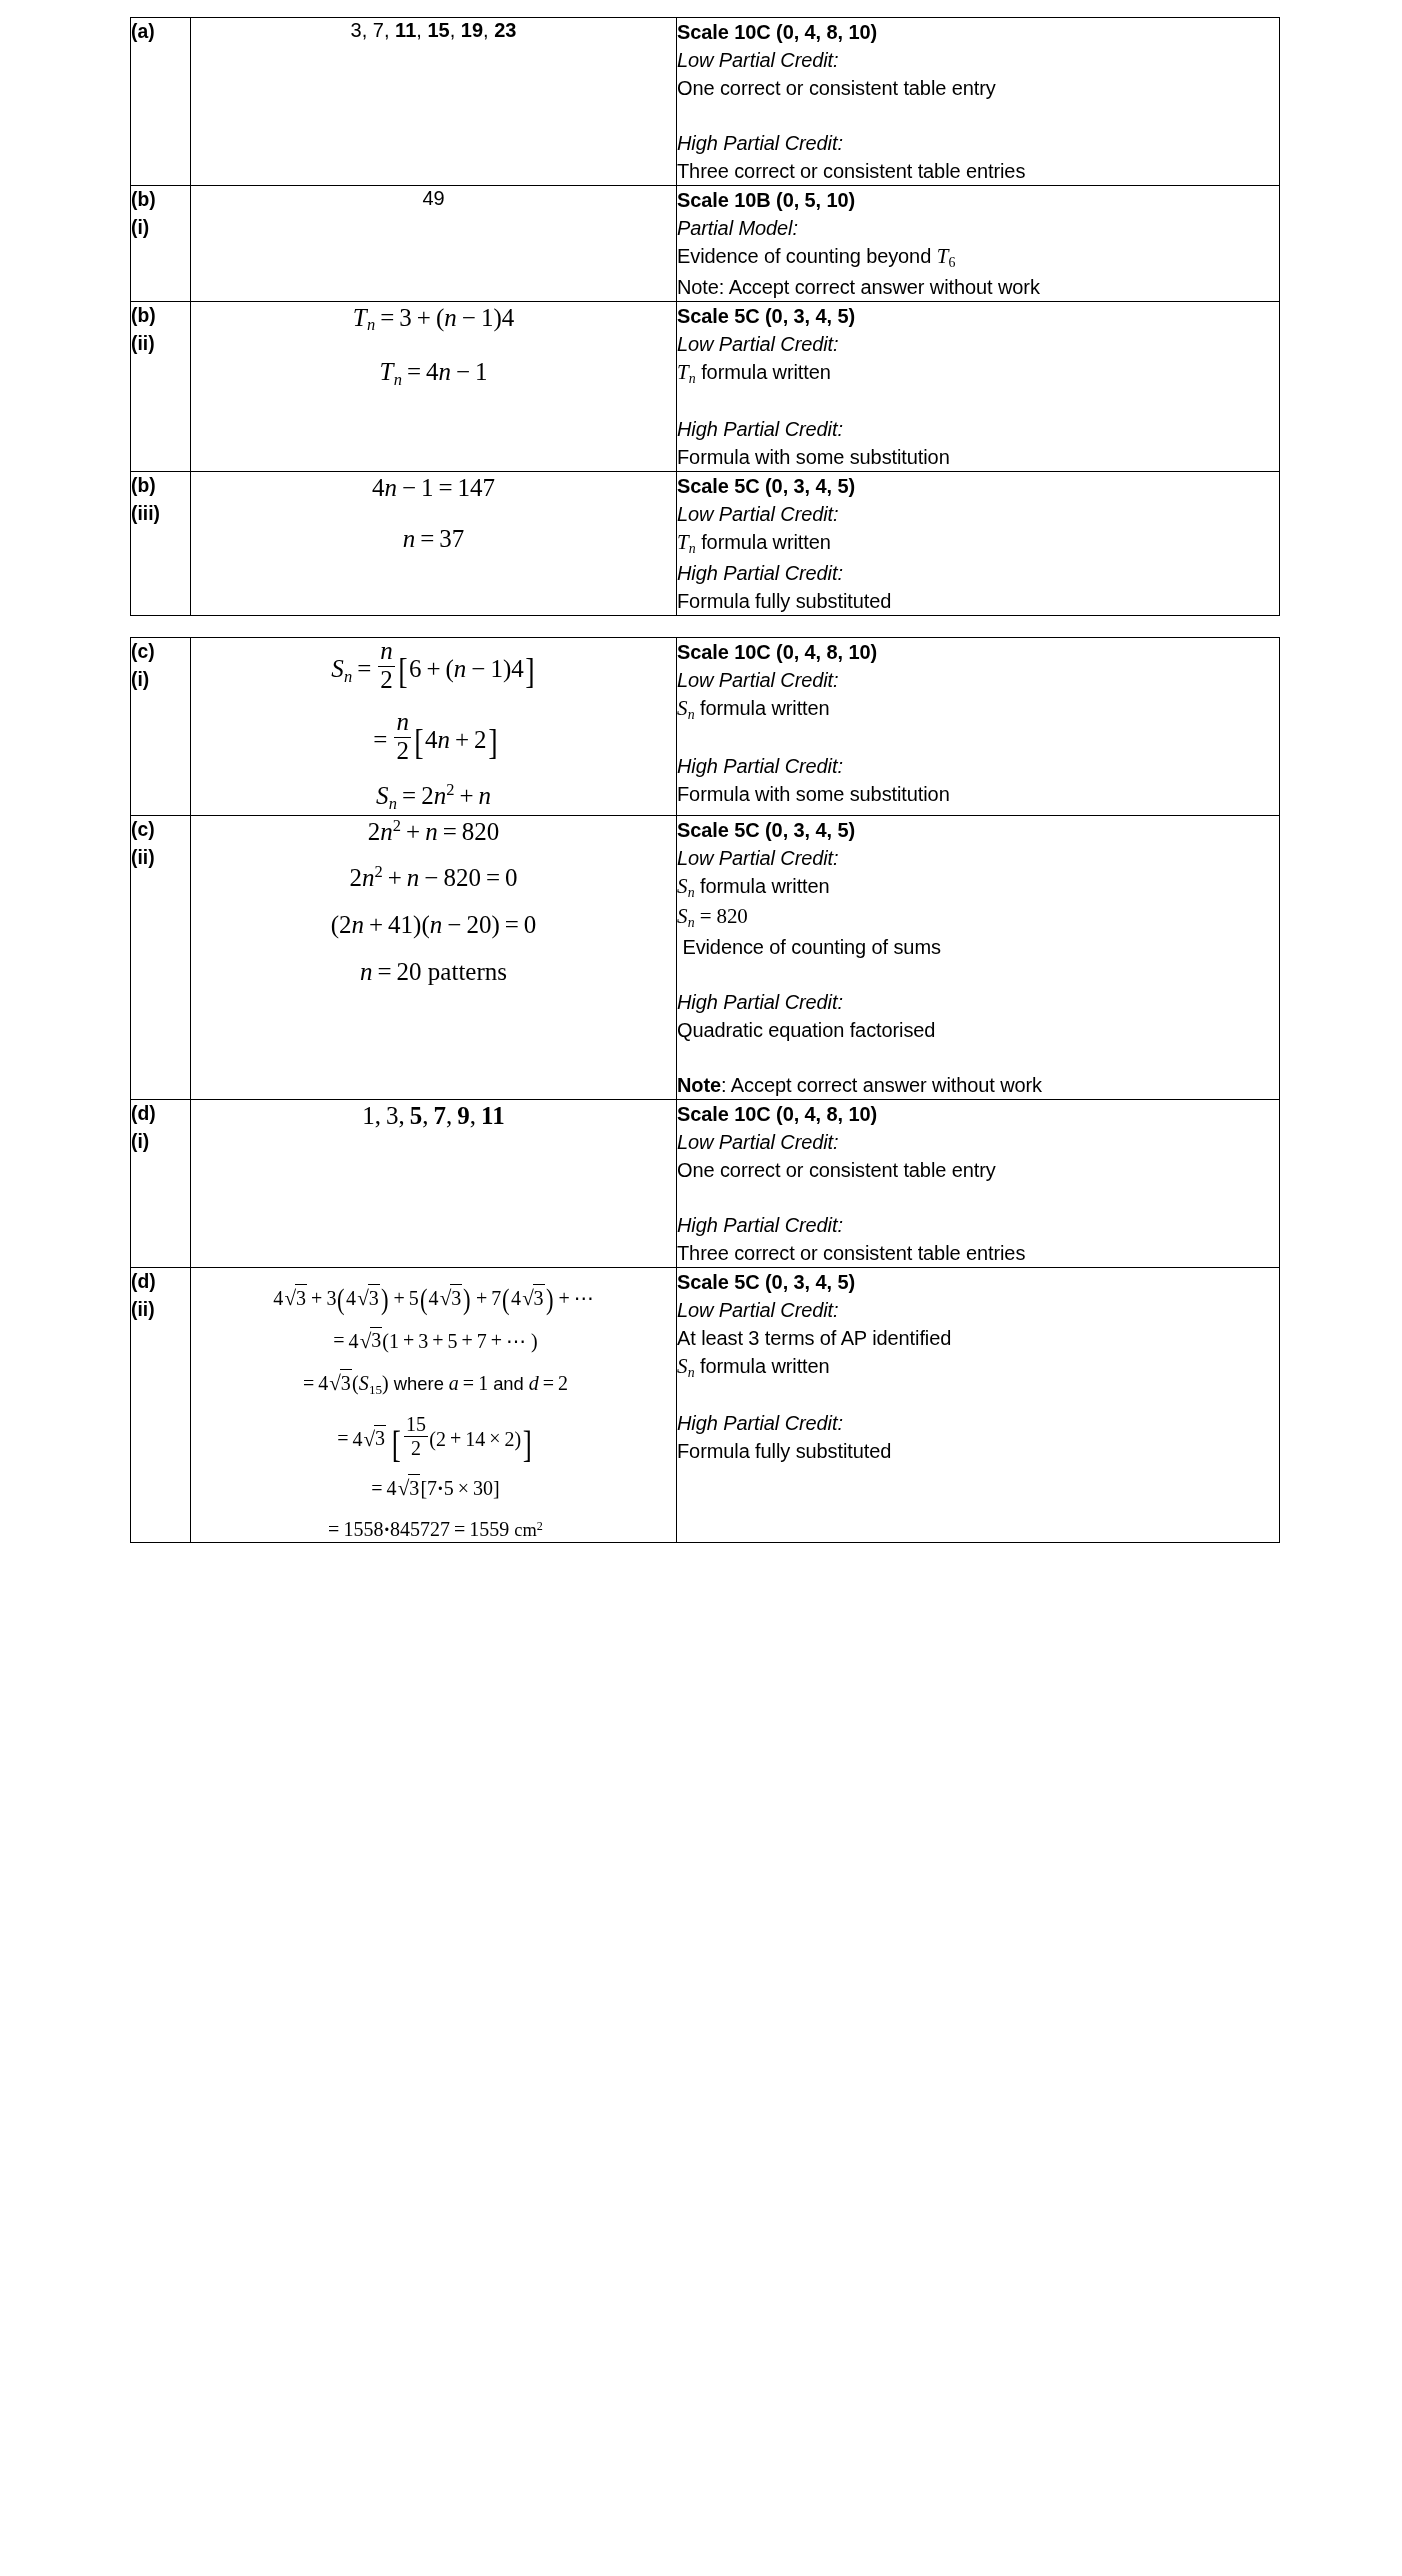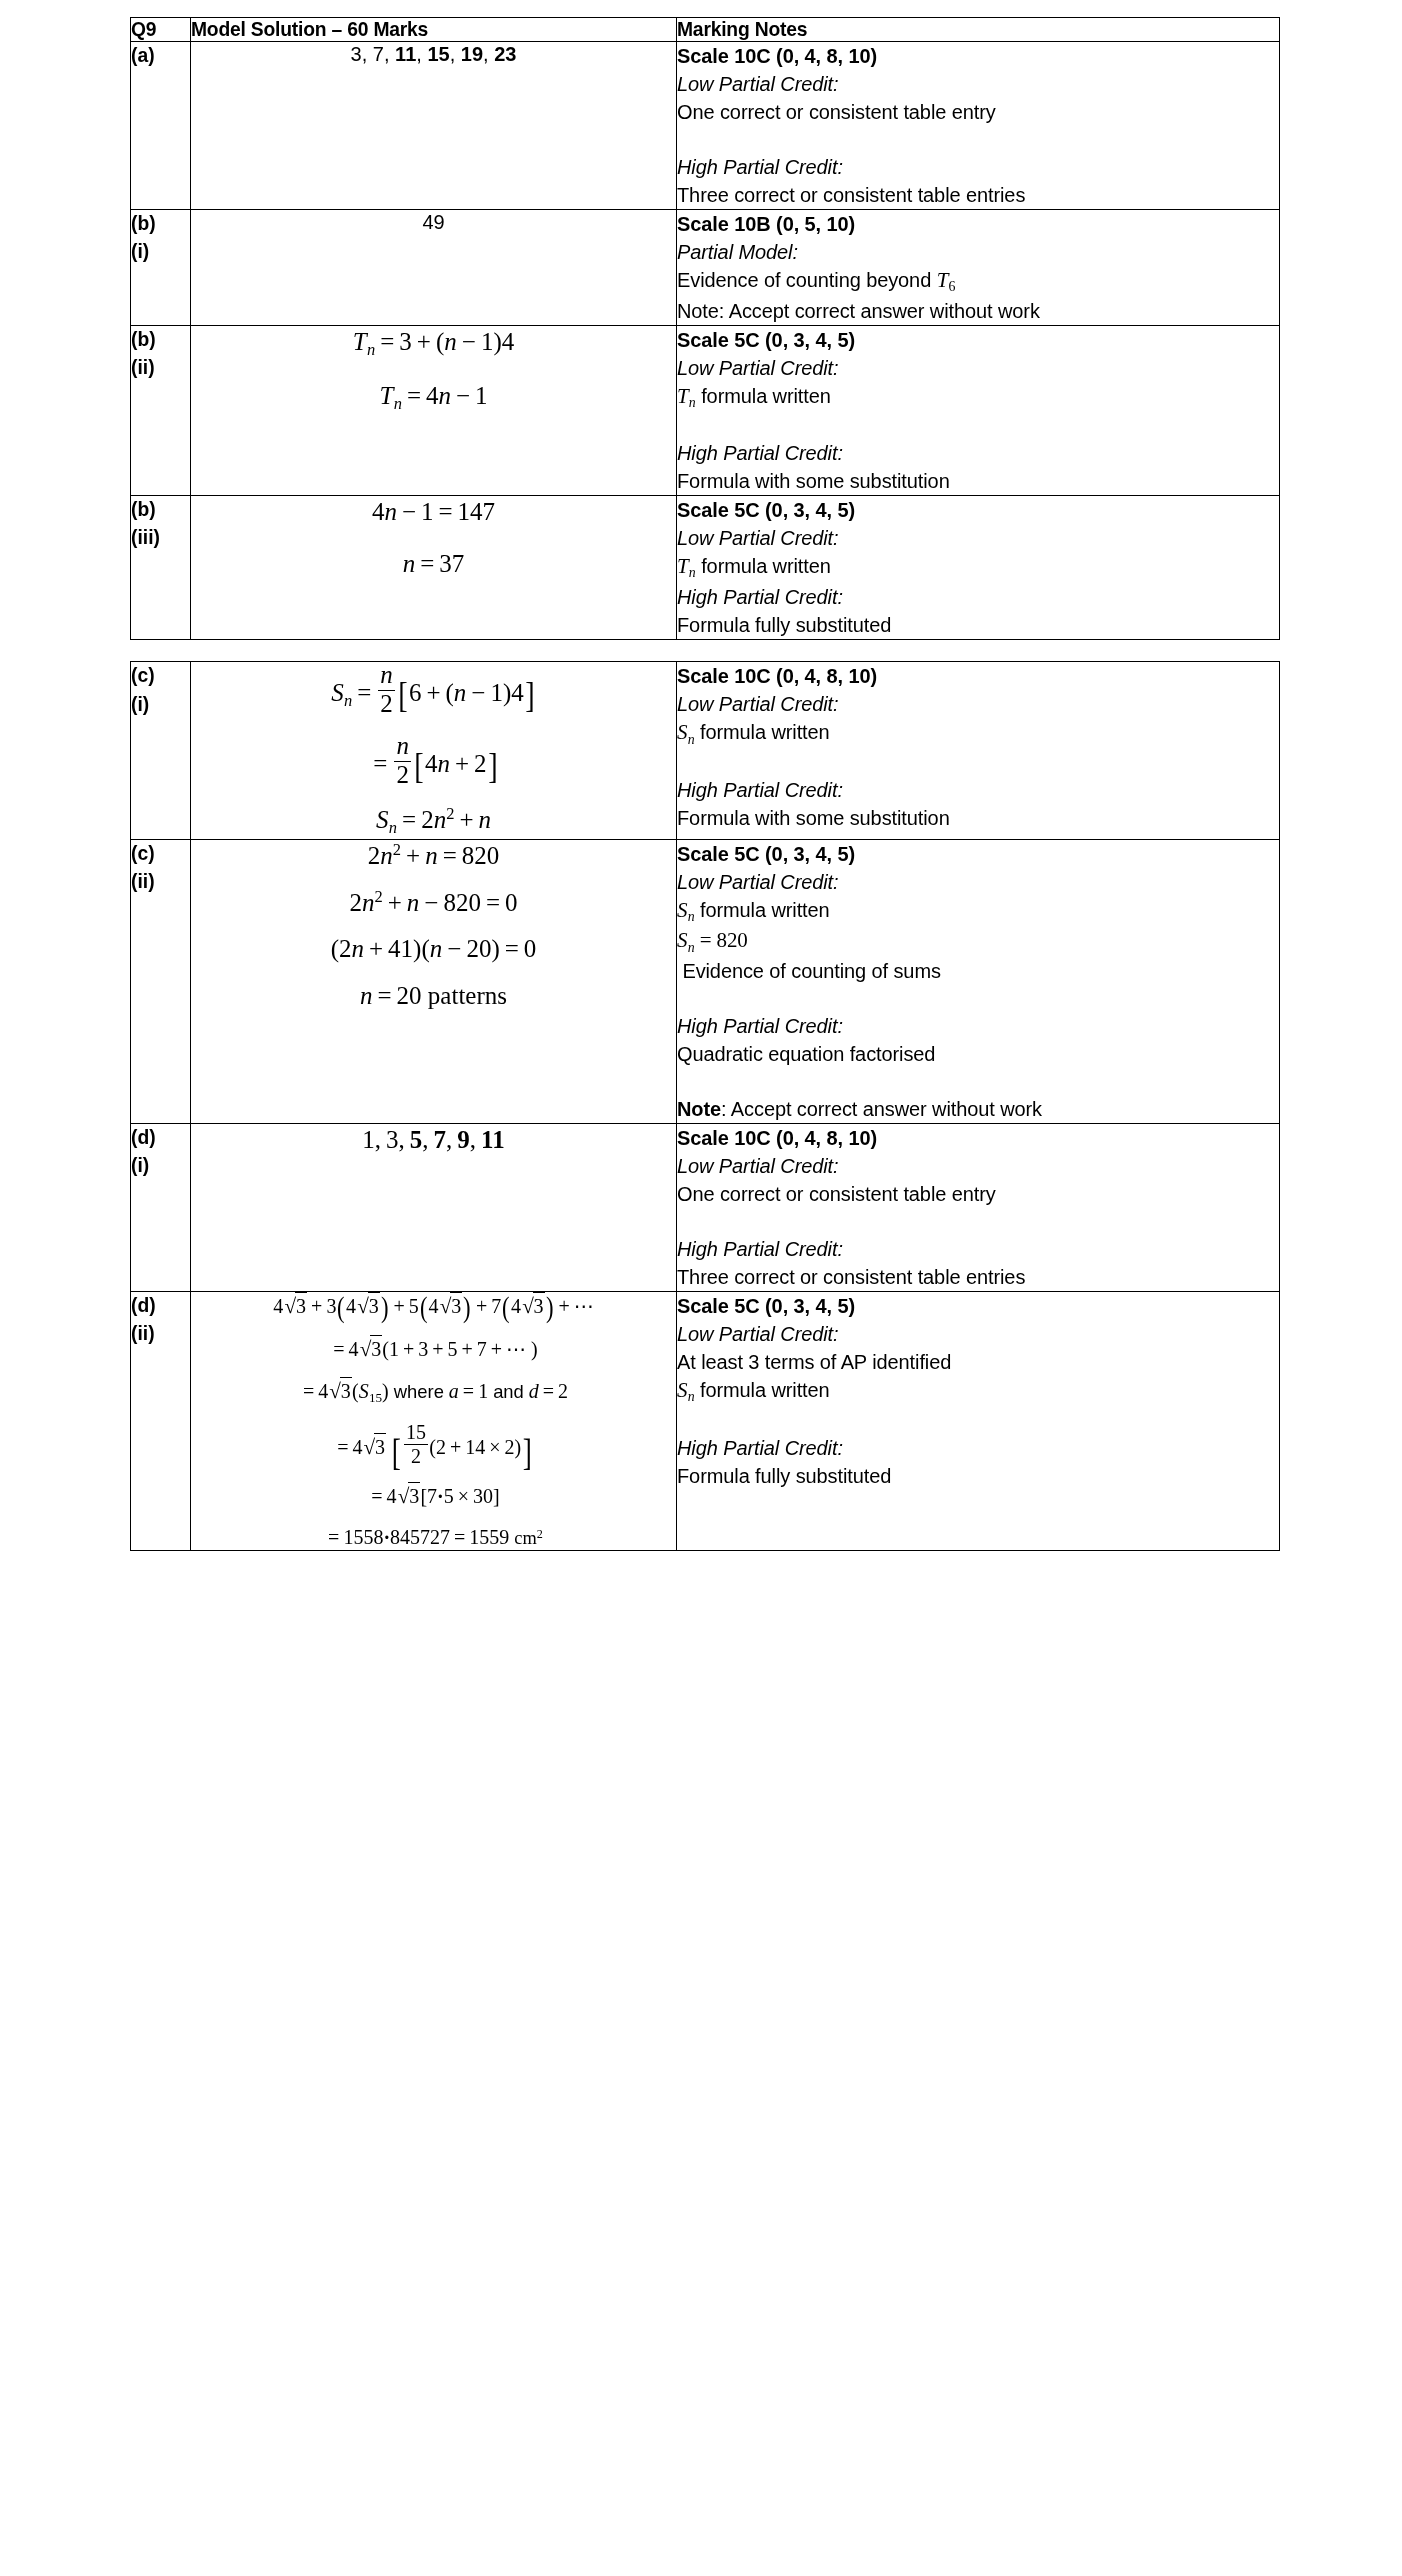--- a/index.html
+++ b/index.html
@@ -74,20 +74,21 @@
     line-height: 1.25;
     white-space: nowrap;
     text-align: center;
   }
   .sol-line.sans {
     font-family: "Liberation Sans", sans-serif;
     font-size: 20px;
   }
   .sol-line.small {
     font-size: 20px;
+    margin-top: 16px;
   }
   .sol-line + .sol-line { margin-top: 20px; }
   .sol-line.tight + .sol-line.tight { margin-top: 15.4px; }
 
   .pad-a   { padding-top: 34px; }
   .pad-b1  { padding-top: 39px; }
   .pad-b2  { padding-top: 34px; }
   .pad-b3  { padding-top: 32px; }
   .pad-c1  { padding-top: 18.5px; }
   .pad-c2  { padding-top: 31px; }
@@ -190,31 +191,20 @@
 <div class="page">
 
   <table class="marking-table">
     <colgroup>
       <col class="col-label">
         <col class="col-solution">
         <col class="col-notes">
     </colgroup>
     <tbody>
 
-      <tr>
-        <td class="hdr-cell">
-          <div class="hdr-text">Q9</div>
-        </td>
-        <td class="hdr-cell">
-          <div class="hdr-text">Model Solution – 60 Marks</div>
-        </td>
-        <td class="hdr-cell">
-          <div class="hdr-text">Marking Notes</div>
-        </td>
-      </tr>
 
       <tr>
         <td class="label-cell">
           <div class="label-line">(a)</div>
         </td>
         <td class="solution-cell pad-a">
           <div class="sol-stack">
             <div class="sol-line sans"><span>3</span>,&nbsp;<span>7</span>,&nbsp;<span class="bold">11</span>,&nbsp;<span class="bold">15</span>,&nbsp;<span class="bold">19</span>,&nbsp;<span class="bold">23</span></div>
           </div>
         </td>

